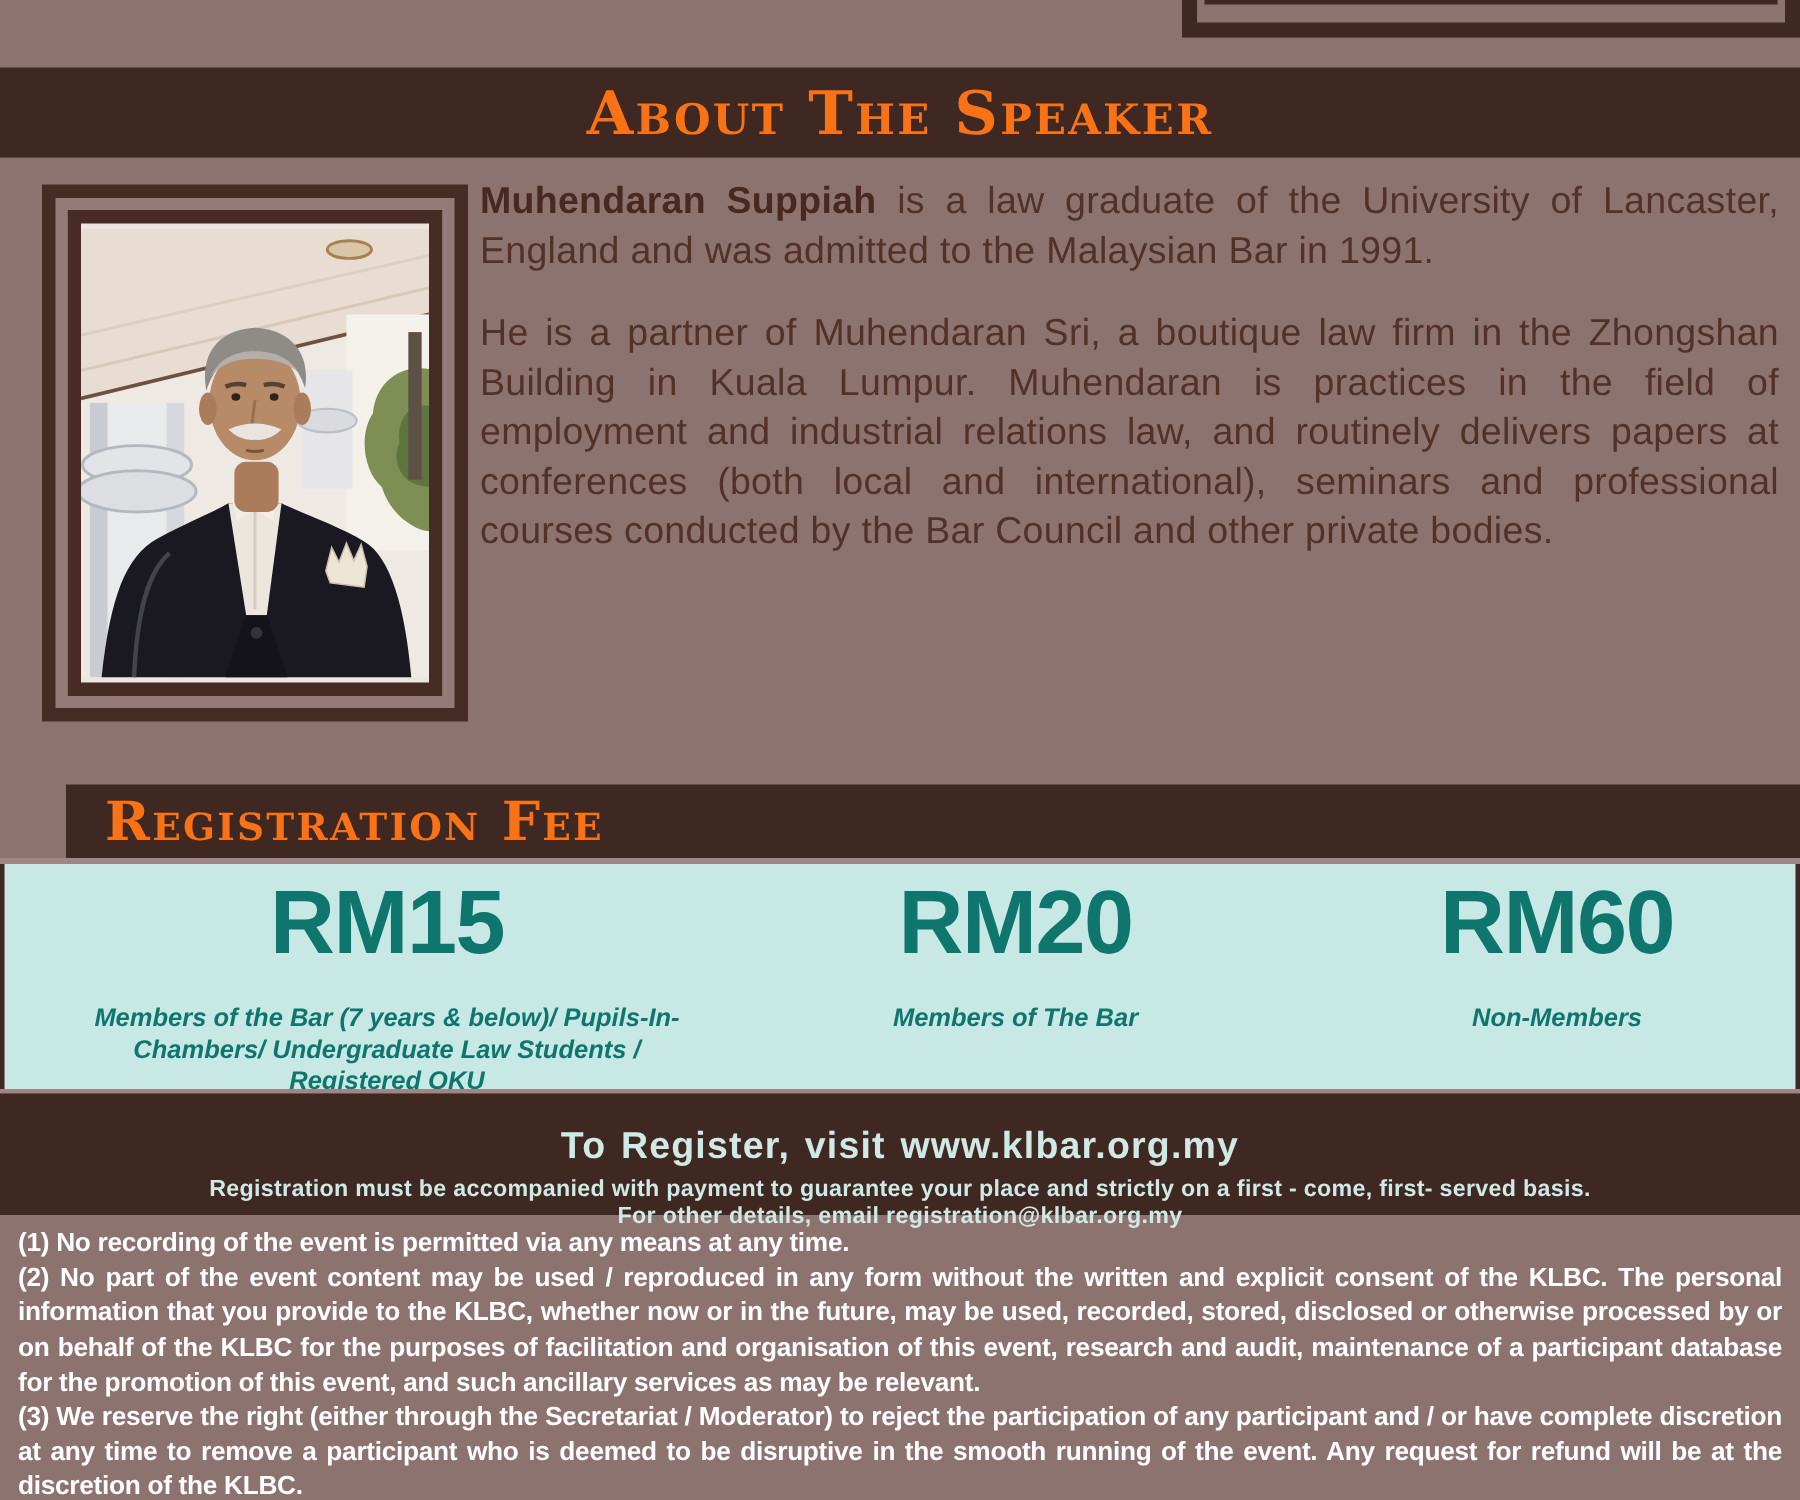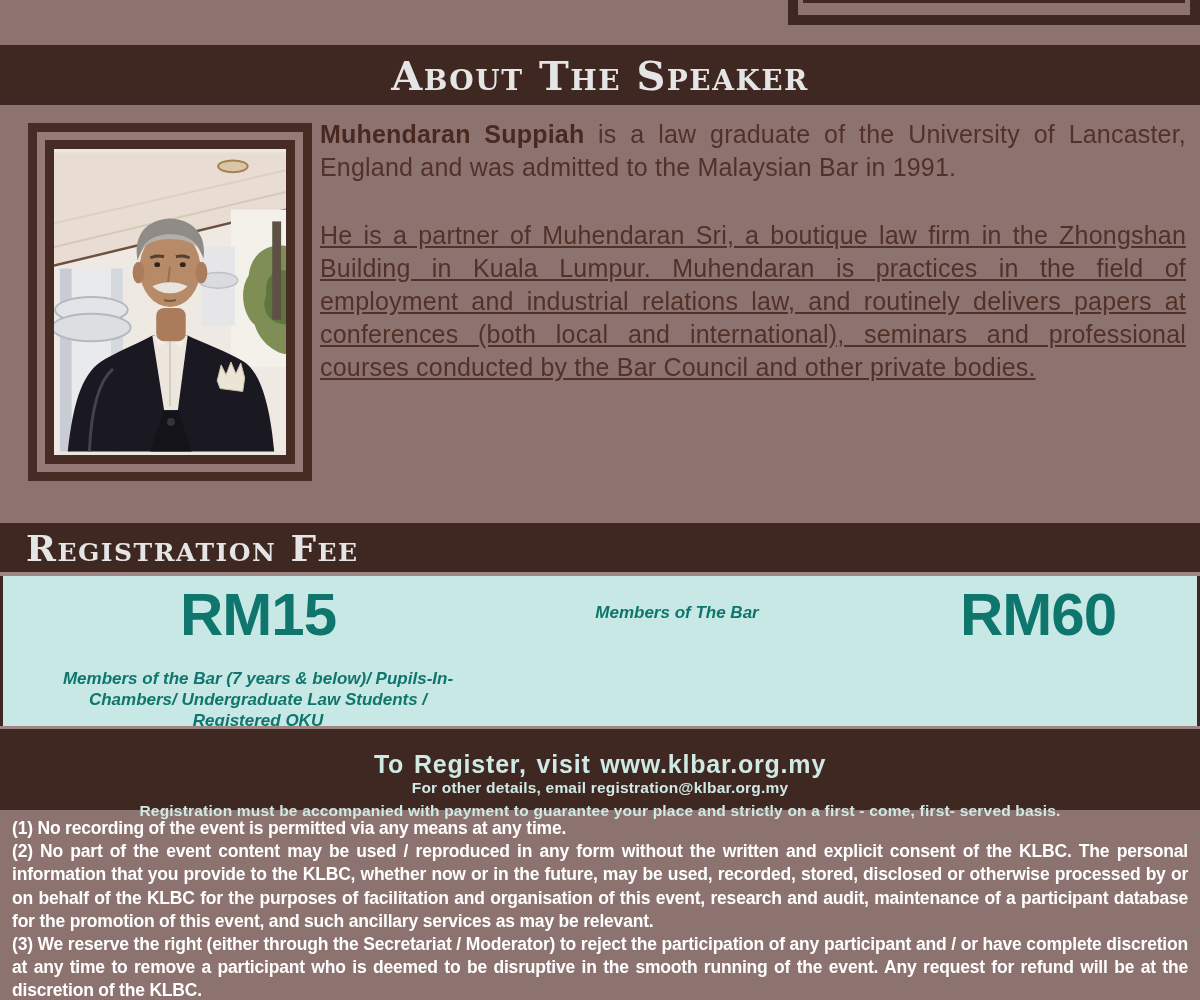--- a/index.html
+++ b/index.html
@@ -12,40 +12,40 @@
 
   
   .top-frame{position:absolute;left:788px;top:-70px;width:412px;height:95px;
     border:10px solid #3f2722;box-sizing:border-box;}
   .top-frame-inner{position:absolute;left:5px;top:5px;right:5px;bottom:12px;
     border:10px solid #3f2722;}
 
   
   .band{background:#3f2722;display:flex;align-items:center;}
   .about-band{top:45px;height:60px;justify-content:center;}
-  .reg-band{top:523px;height:49px;justify-content:flex-start;padding-left:26px;box-sizing:border-box;}
+  .reg-band{top:523px;height:49px;justify-content:flex-start;padding-left:26px;box-sizing:border-box;margin-left:44px;}
   .band-title{
-    color:#e5e5e5;font-family:"DejaVu Serif",serif;font-variant:small-caps;
+    color:#f97316;font-family:"DejaVu Serif",serif;font-variant:small-caps;
     font-weight:bold;letter-spacing:1.5px;
   }
   .about-band .band-title{font-size:40px;}
   .reg-band .band-title{font-size:36px;}
 
   
   .speaker-section{top:105px;height:522px;}
   .photo-frame{position:absolute;left:28px;top:18px;width:284px;height:358px;
     border:9px solid #472b25;background:#947b77;box-sizing:border-box;padding:8px;}
   .photo-frame-inner{width:100%;height:100%;border:9px solid #472b25;box-sizing:border-box;
     background:#ece6df;overflow:hidden;}
   .photo-frame-inner svg{display:block;width:100%;height:100%;}
 
   .bio{position:absolute;left:320px;top:13px;width:866px;
     color:#523129;font-size:25px;line-height:33px;text-align:justify;letter-spacing:0.2px;}
   .bio p{margin:0;}
-  .bio p + p{margin-top:35px;text-decoration:underline;}
+  .bio p + p{margin-top:22px;}
   .bio strong{color:#49281f;}
 
   
   .sep1{top:572px;height:4px;background:#9d8683;}
   .fee-panel{top:576px;height:150px;background:#c7e8e4;
     border-left:3px solid #3f2722;border-right:3px solid #3f2722;box-sizing:border-box;}
   .sep2{top:726px;height:3px;background:#9d8683;}
 
   .fee-col{position:absolute;top:6px;text-align:center;color:#0f766e;}
   .fee-col.c1{left:40px;width:430px;}
@@ -145,33 +145,35 @@
   </div>
 
   <div class="abs sep1"></div>
 
   <div class="abs fee-panel">
     <div class="fee-col c1">
       <div class="fee-price">RM15</div>
       <div class="fee-label">Members of the Bar (7 years &amp; below)/ Pupils-In-Chambers/ Undergraduate Law Students / Registered OKU</div>
     </div>
     <div class="fee-col c2">
+      <div class="fee-price">RM20</div>
       <div class="fee-label">Members of The Bar</div>
     </div>
     <div class="fee-col c3">
       <div class="fee-price">RM60</div>
+      <div class="fee-label">Non-Members</div>
     </div>
   </div>
 
   <div class="abs sep2"></div>
 
   <div class="abs register-band">
     <div class="reg-title">To Register, visit www.klbar.org.my</div>
+    <div class="reg-line first">Registration must be accompanied with payment to guarantee your place and strictly on a first - come, first- served basis.</div>
     <div class="reg-line">For other details, email registration@klbar.org.my</div>
-    <div class="reg-line first">Registration must be accompanied with payment to guarantee your place and strictly on a first - come, first- served basis.</div>
   </div>
 
   <div class="abs terms">
     <p>(1) No recording of the event is permitted via any means at any time.</p>
     <p>(2) No part of the event content may be used / reproduced in any form without the written and explicit consent of the KLBC. The personal information that you provide to the KLBC, whether now or in the future, may be used, recorded, stored, disclosed or otherwise processed by or on behalf of the KLBC for the purposes of facilitation and organisation of this event, research and audit, maintenance of a participant database for the promotion of this event, and such ancillary services as may be relevant.</p>
     <p>(3) We reserve the right (either through the Secretariat / Moderator) to reject the participation of any participant and / or have complete discretion at any time to remove a participant who is deemed to be disruptive in the smooth running of the event. Any request for refund will be at the discretion of the KLBC.</p>
   </div>
 
 </div>
 

